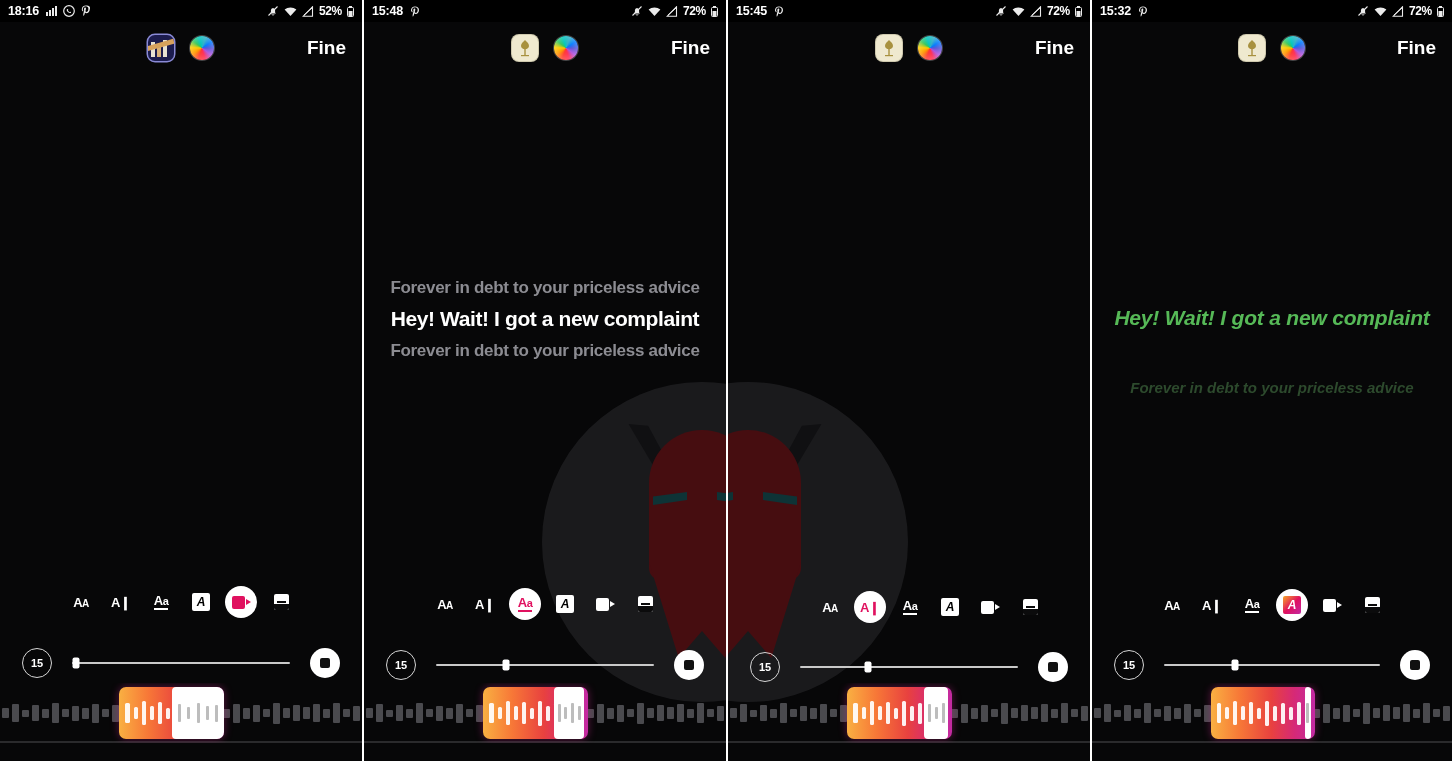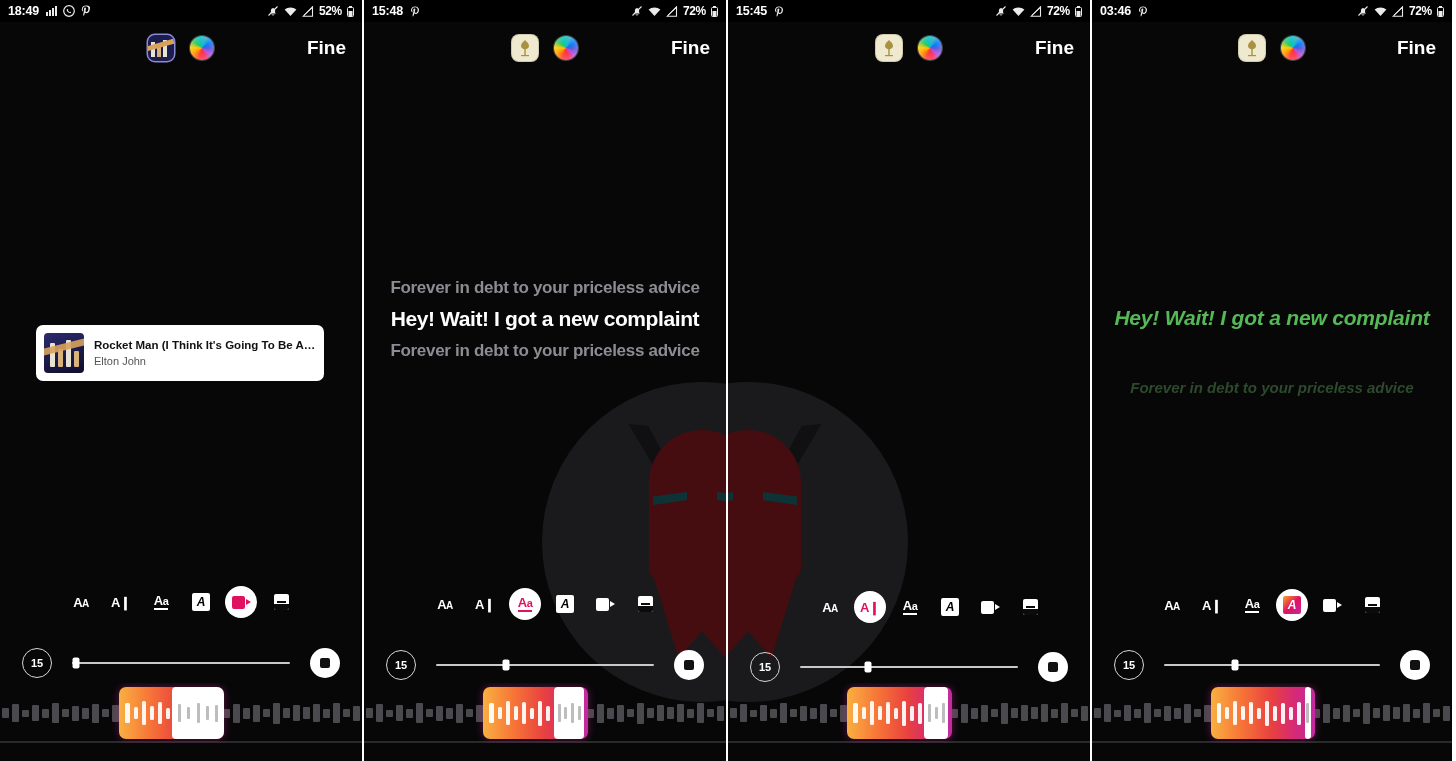--- a/index.html
+++ b/index.html
@@ -417,21 +417,21 @@
     height: 2px; background: #2a2a2c;
   }
 </style>
 </head>
 <body>
 
 <div class="screens">
 
   <div class="panel">
     <div class="statusbar">
-      <span class="sb-clock">18:49</span>
+      <span class="sb-clock">18:16</span>
       <span class="sb-left-icons">
         <svg class="sb-ic" width="11" height="10" viewBox="0 0 11 10">
             <rect x="0" y="6" width="2" height="4" fill="#fff"></rect>
             <rect x="3" y="4" width="2" height="6" fill="#fff"></rect>
             <rect x="6" y="2" width="2" height="8" fill="#fff"></rect>
             <rect x="9" y="0" width="2" height="10" fill="#fff"></rect>
           </svg>
         <svg class="sb-ic" width="12" height="12" viewBox="0 0 12 12">
             <circle cx="6" cy="6" r="5.3" fill="none" stroke="#fff" stroke-width="1.2"></circle>
             <path d="M4 4.2c.4-.5 1-.2 1.2.3.2.5-.3.7-.2 1 .2.6.9 1.2 1.5 1.4.3.1.5-.4 1-.2.5.2.8.8.3 1.2-.7.5-2 .1-3-.9s-1.4-2.3-.8-2.8z" fill="#fff"></path>
@@ -469,33 +469,20 @@
           <span style="position:absolute;left:3px;bottom:4px;width:4px;height:15px;background:#e8e2d2;"></span>
           <span style="position:absolute;left:9px;bottom:4px;width:4px;height:11px;background:#d9b27a;"></span>
           <span style="position:absolute;left:15px;bottom:4px;width:4px;height:17px;background:#e8e2d2;"></span>
           <span style="position:absolute;left:-2px;top:7px;width:32px;height:5px;background:#d7a25c;transform:rotate(-16deg);"></span>
         </span>
         <span class="color-wheel"></span>
       </div>
       <span class="appbar-right">Fine</span>
     </div>
 
-    <div class="music-card">
-      <span class="album-art">
-        <span class="bar b1"></span>
-          <span class="bar b2"></span>
-          <span class="bar b3"></span>
-          <span class="bar b4"></span>
-        <span class="streak"></span>
-      </span>
-      <span class="music-meta">
-        <div class="music-title">Rocket Man (I Think It's Going To Be A…</div>
-        <div class="music-artist">Elton John</div>
-      </span>
-    </div>
 
     <div class="toolbar" style="top:585px;">
       <div class="toolbar-inner">
         <div class="tool">
             <span class="gl">A<span style="font-size:10px;">A</span></span>
           </div>
         <div class="tool">
             <span class="gl">A<span style="letter-spacing:0;">❙</span></span>
           </div>
         <div class="tool">
@@ -916,21 +903,21 @@
               <div style="height:20px"></div>
             </div>
         </div>
       </div>
       <div class="nav-line"></div>
     </div>
   </div>
 
   <div class="panel">
     <div class="statusbar">
-      <span class="sb-clock">03:46</span>
+      <span class="sb-clock">15:32</span>
       <span class="sb-left-icons">
         <svg class="sb-ic" width="10" height="12" viewBox="0 0 12 12">
             <path d="M6 .7C3.1.7 1.2 2.7 1.2 4.9c0 1.1.5 2.2 1.5 2.6.1.1.2 0 .3-.1l.1-.6c0-.1 0-.2-.1-.3-.3-.4-.5-.9-.5-1.4 0-1.9 1.3-3.5 3.6-3.5 1.9 0 3.1 1.2 3.1 2.8 0 2.1-.9 3.8-2.3 3.8-.8 0-1.3-.6-1.1-1.4.2-.9.6-1.9.6-2.6 0-.6-.3-1.1-1-1.1-.8 0-1.4.8-1.4 1.9 0 .7.2 1.2.2 1.2l-.9 3.8c-.3 1.1-.1 2.6 0 2.7 0 .1.1.1.2 0 .1-.1.9-1.2 1.2-2.3l.5-1.7c.3.5.9 1 1.7 1 2.3 0 3.9-2.1 3.9-4.8C10.8 2.5 8.9.7 6 .7z" fill="#fff"></path>
           </svg>
       </span>
       <span class="sb-spacer"></span>
       <span class="sb-right-icons">
         <svg class="sb-ic" width="12" height="12" viewBox="0 0 12 12">
             <path d="M3 8.5h6l-.9-1.1V5.2A2.3 2.3 0 0 0 6 3a2.3 2.3 0 0 0-2.1 2.2v2.2L3 8.5z" fill="#fff"></path>
             <path d="M5 9.2a1 1 0 0 0 2 0" stroke="#fff" stroke-width=".8" fill="none"></path>

